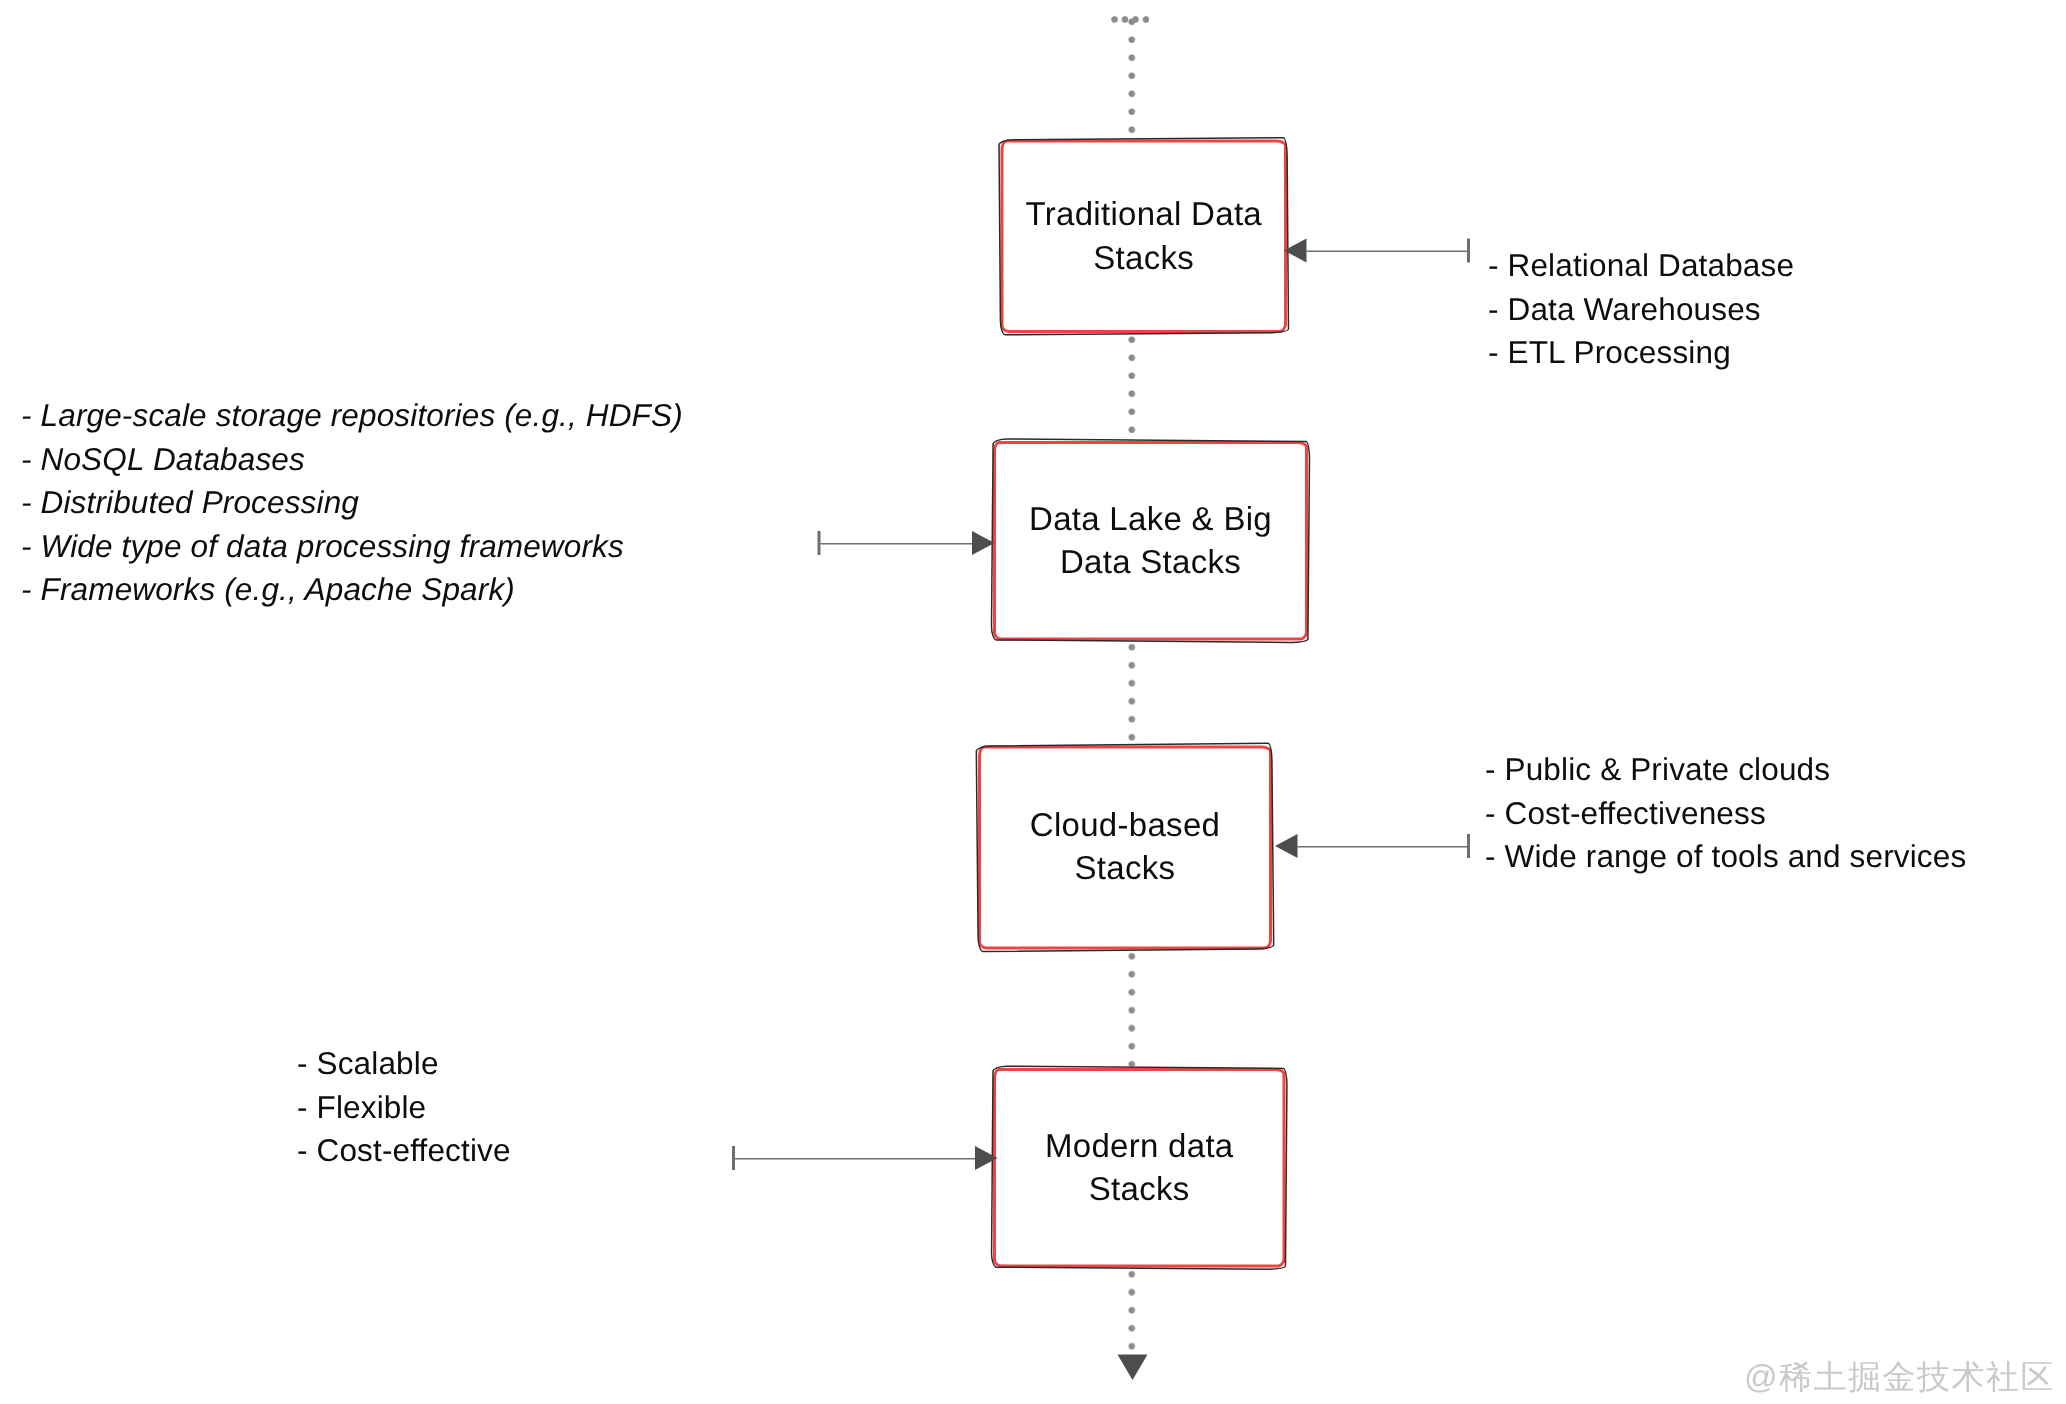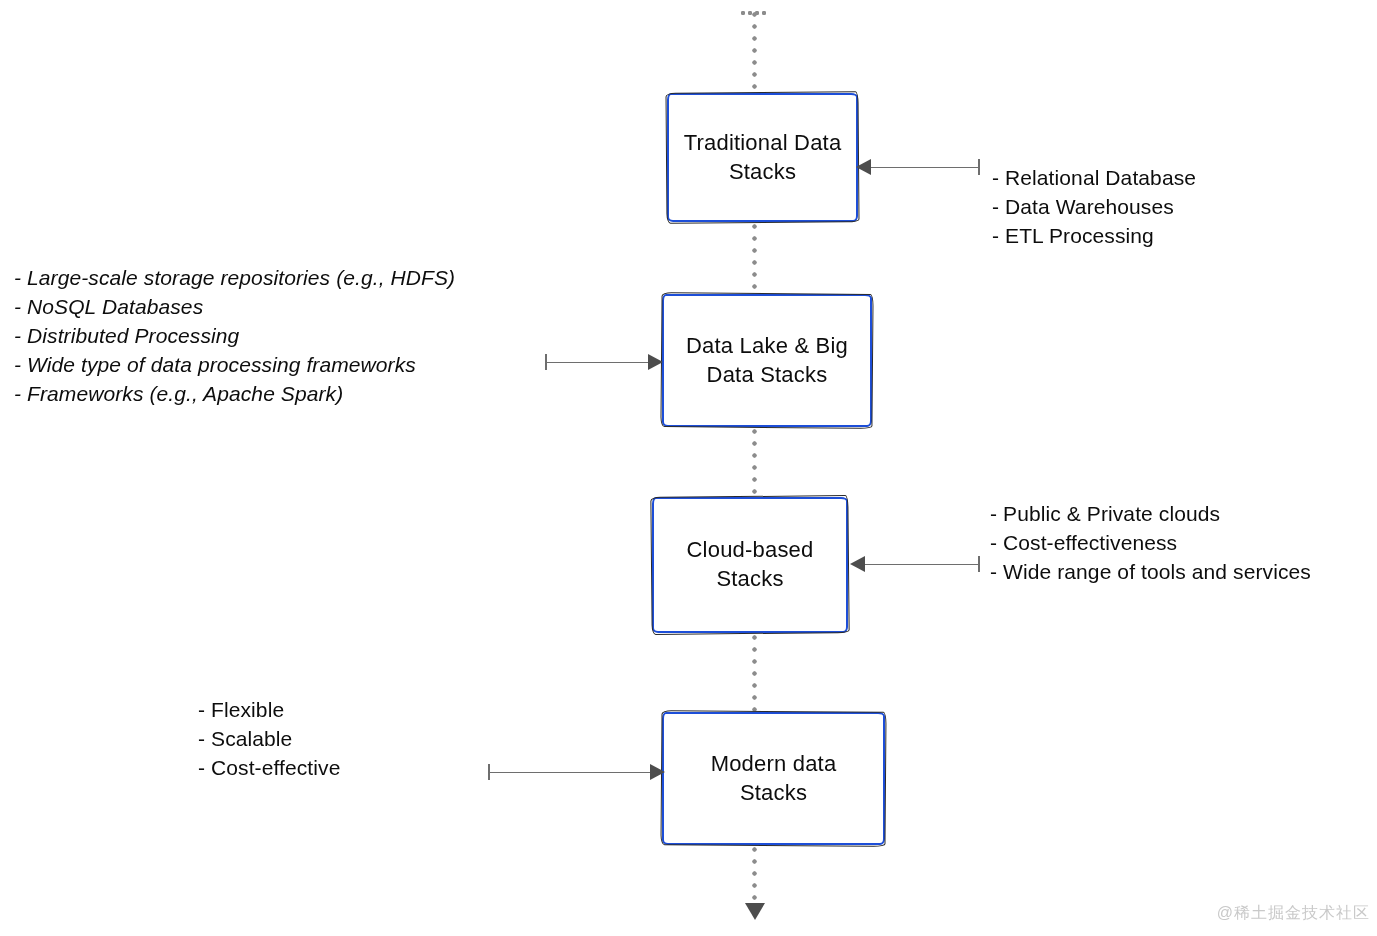--- a/index.html
+++ b/index.html
@@ -14,42 +14,42 @@
     height: 936px;
     background: #ffffff;
     overflow: hidden;
     color: #0d0d0d;
   }
 
   
   .sketch-box {
     position: absolute;
     background: #ffffff;
-    border: 2px solid #1d4ed8;
+    border: 2px solid #ef4444;
     border-radius: 4px 7px 5px 6px / 7px 4px 6px 5px;
     display: flex;
     align-items: center;
     justify-content: center;
     text-align: center;
     box-sizing: border-box;
     padding: 0 12px;
     z-index: 2;
   }
   .sketch-box::before {
     content: "";
     position: absolute;
     inset: -3px;
     border: 1.6px solid #2a2a2a;
     border-radius: 10px 3px 12px 4px / 4px 12px 3px 10px;
     pointer-events: none;
   }
   .box1 { left: 667px; top: 93px;  width: 191px; height: 129px; }
   .box2 { left: 662px; top: 294px; width: 210px; height: 133px; }
   .box3 { left: 652px; top: 497px; width: 196px; height: 136px; }
-  .box4 { left: 662px; top: 712px; width: 223px; height: 133px; }
+  .box4 { left: 662px; top: 712px; width: 195px; height: 133px; }
   .box1::before { transform: rotate(-0.45deg); }
   .box2::before { transform: rotate(0.5deg); }
   .box3::before { transform: rotate(-0.55deg); }
   .box4::before { transform: rotate(0.45deg); }
   .box-label {
     font-size: 22px;
     line-height: 1.3;
     color: #0d0d0d;
     letter-spacing: 0.2px;
   }
@@ -128,21 +128,21 @@
   .list-r1 { left: 992px; top: 123px; margin-top: 40px; }
   .list-l1 { left: 14px;  top: 263px; font-style: italic; }
   .list-r2 { left: 990px; top: 499px; }
   .list-l2 { left: 198px; top: 695px; }
 
   
   .watermark {
     position: absolute;
     right: 7px;
     top: 903px;
-    font-size: 16px;
+    font-size: 22px;
     color: #c9c9c9;
     letter-spacing: 1px;
   }
 </style>
 </head>
 <body>
 
 <div class="canvas">
 
   <div class="dotted-start"></div>
@@ -201,20 +201,20 @@
     <div>- Frameworks (e.g., Apache Spark)</div>
   </div>
 
   <div class="ann list-r2">
     <div>- Public &amp; Private clouds</div>
     <div>- Cost-effectiveness</div>
     <div>- Wide range of tools and services</div>
   </div>
 
   <div class="ann list-l2">
+    <div>- Scalable</div>
     <div>- Flexible</div>
-    <div>- Scalable</div>
     <div>- Cost-effective</div>
   </div>
 
   <div class="watermark">@稀土掘金技术社区</div>
 
 </div>
 
 </body></html>

